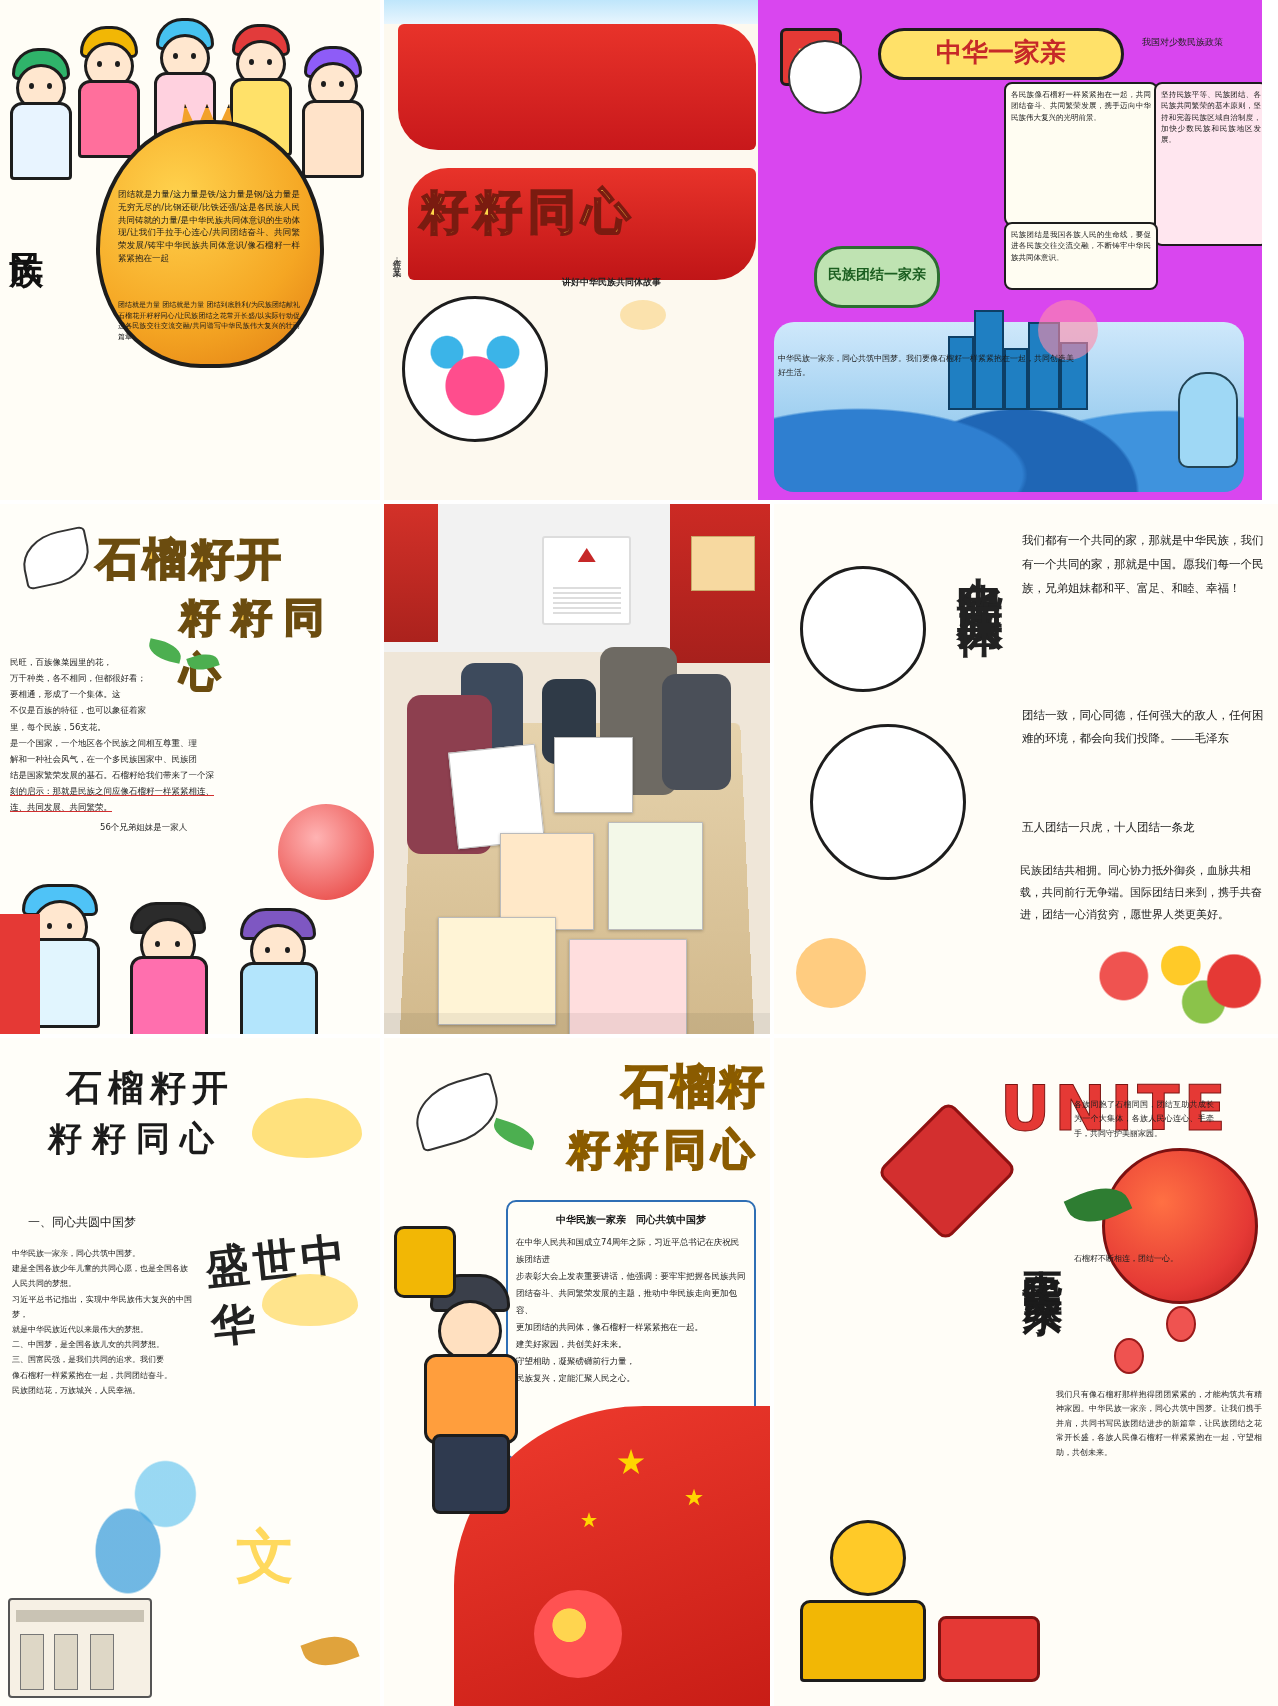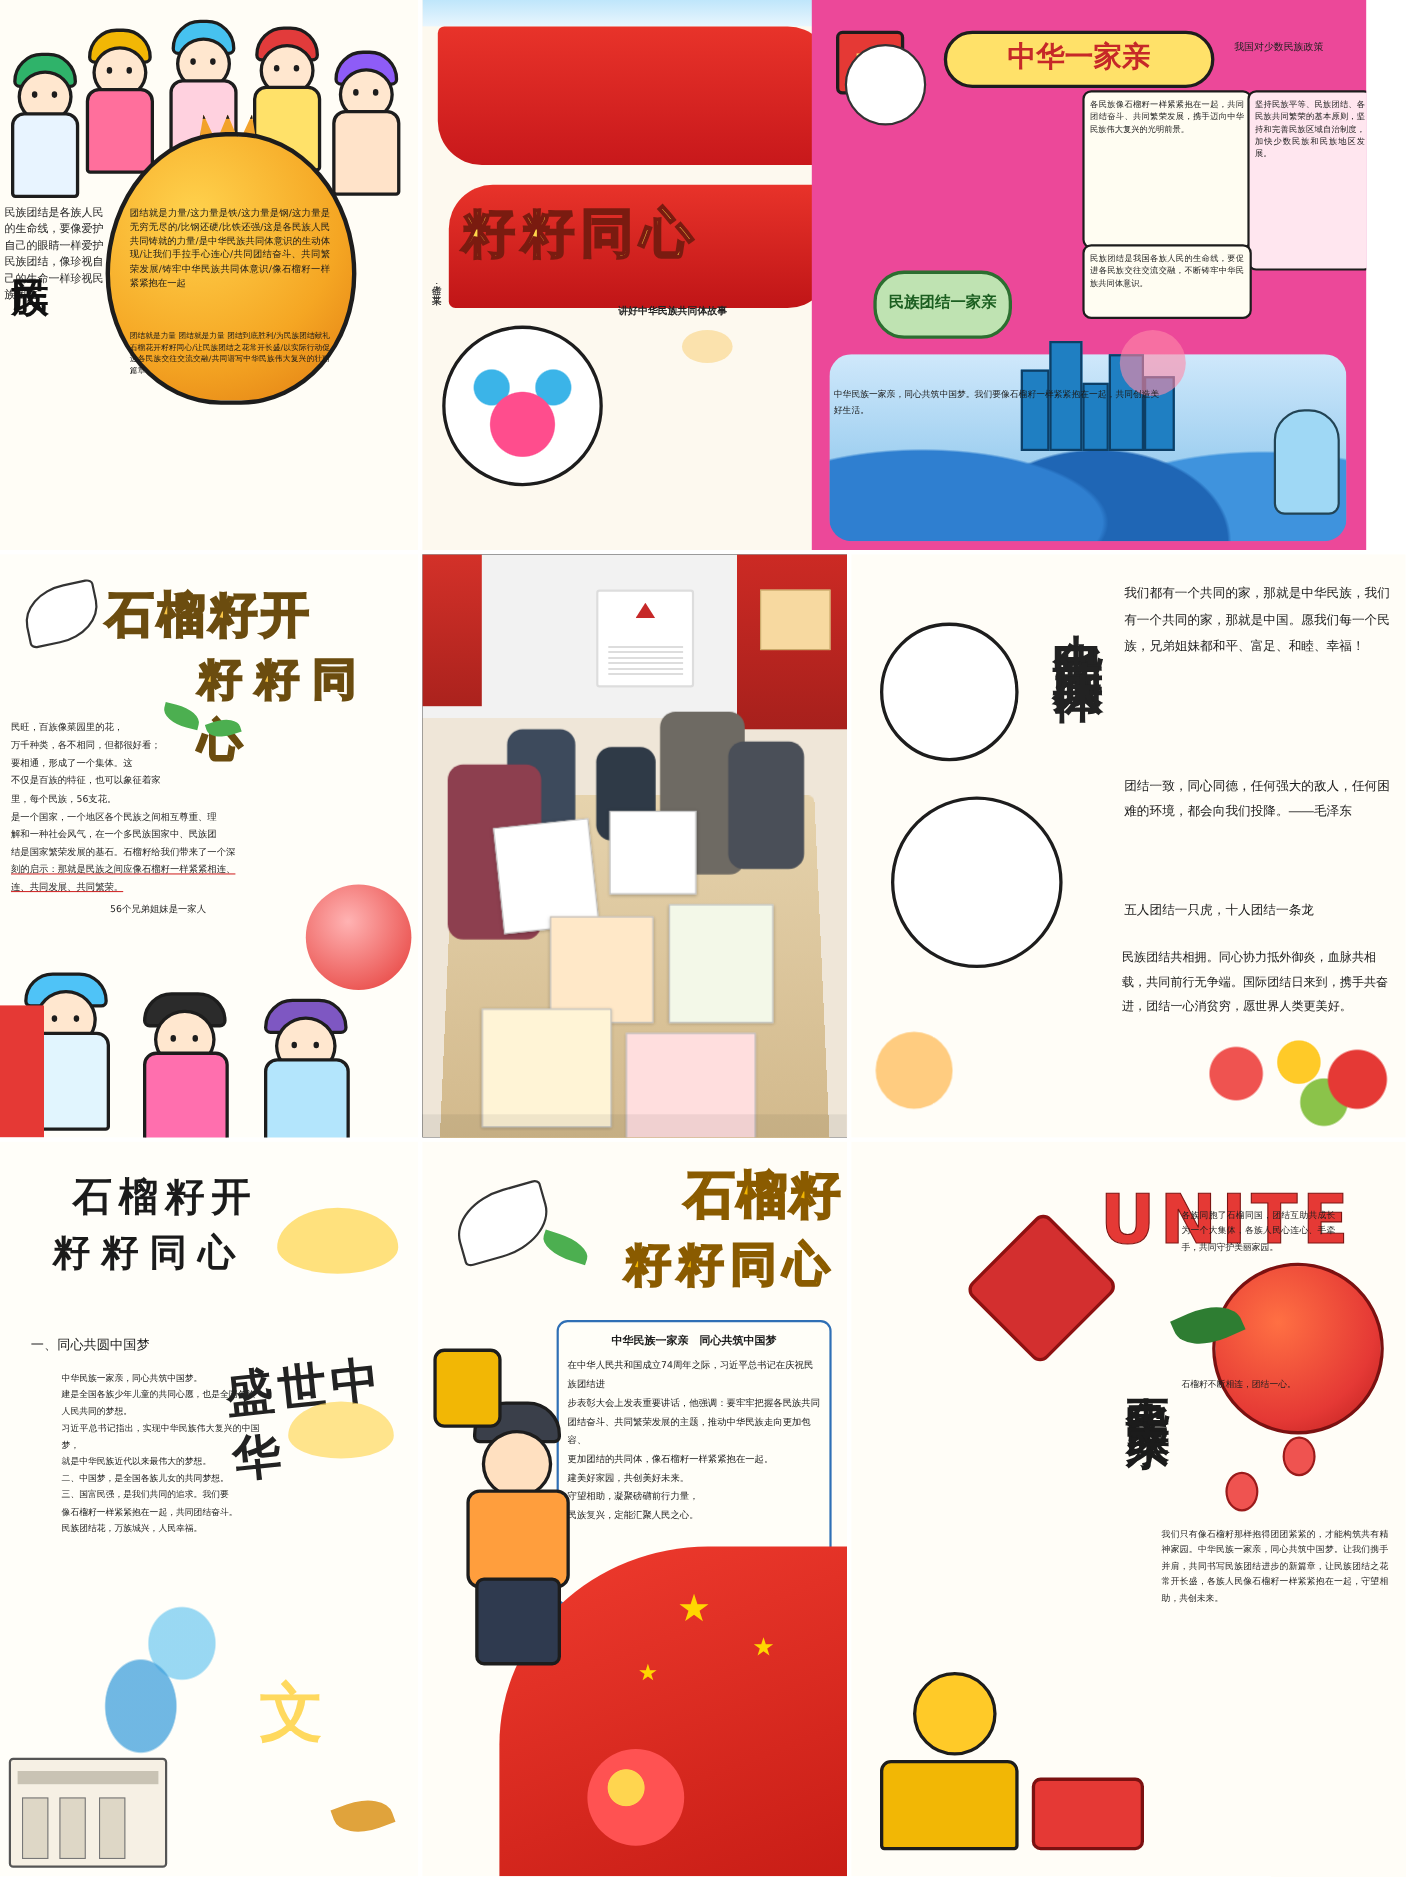--- a/index.html
+++ b/index.html
@@ -106,21 +106,21 @@
                      radial-gradient(circle at 30% 38%, #3bb4e8 0 12%, transparent 13%),
                      radial-gradient(circle at 70% 38%, #3bb4e8 0 12%, transparent 13%);
   }
   .c2 .para {
     position:absolute; left:172px; top:292px; width:196px;
     font-size:8px; line-height:1.55; color:#1d1d1d; text-align:justify;
     font-family:"DejaVu Sans",sans-serif;
   }
 
   
-  .c3 { left:738px; top:0; width:504px; height:500px; background:#ec4899; }
+  .c3 { left:758px; top:0; width:504px; height:500px; background:#d946ef; }
   .c3 .titlebar {
     position:absolute; left:120px; top:28px; width:240px; height:46px;
     background:#ffe169; border:3px solid #1d1d1d; border-radius:26px;
     color:#c62828; font-size:26px; font-weight:bold; text-align:center; line-height:42px;
     font-family:"DejaVu Sans",sans-serif;
   }
   .c3 .wave {
     position:absolute; left:16px; bottom:8px; width:470px; height:170px;
     background:
       radial-gradient(ellipse at 18% 90%, #2f7fd0 0 30%, transparent 31%),
@@ -246,21 +246,21 @@
     position:absolute; left:208px; top:192px; font-size:44px; font-weight:bold;
     color:#222; font-family:"DejaVu Sans",sans-serif; letter-spacing:4px;
     transform:rotate(-6deg);
   }
   .c7 .sub {
     position:absolute; left:28px; top:176px; font-size:12px; color:#1b1b1b;
     font-family:"DejaVu Sans",sans-serif;
   }
   .c7 .para {
     position:absolute; left:12px; top:208px; width:180px; font-size:8px;
-    line-height:1.9; color:#222; font-family:Liberation Mono, monospace; text-align:justify;margin-left:44px;
+    line-height:1.9; color:#222; font-family:Liberation Serif, serif; text-align:justify;
   }
   .c7 .wavedeco {
     position:absolute; left:60px; top:380px; width:170px; height:190px;
     background:
       radial-gradient(ellipse at 40% 70%, rgba(64,160,220,.75) 0 22%, transparent 23%),
       radial-gradient(ellipse at 62% 40%, rgba(110,200,240,.7) 0 20%, transparent 21%);
   }
   .c7 .gate {
     position:absolute; left:8px; bottom:8px; width:140px; height:96px;
     background:#f6f0e4; border:2px solid #555; border-radius:4px;
@@ -381,21 +381,20 @@
         <div class="eye" style="left:10px; top:16px;"></div>
         <div class="eye" style="left:28px; top:16px;"></div>
       </div>
       <div class="body" style="background:#ffe3c9;"></div>
     </div>
 
     <div class="c1 pom-crown"></div>
     <div class="pom"></div>
     <div class="pom-text">团结就是力量/这力量是铁/这力量是钢/这力量是无穷无尽的/比钢还硬/比铁还强/这是各民族人民共同铸就的力量/是中华民族共同体意识的生动体现/让我们手拉手心连心/共同团结奋斗、共同繁荣发展/铸牢中华民族共同体意识/像石榴籽一样紧紧抱在一起</div>
     <div class="pom-text" style="top:300px; font-size:7px;">团结就是力量 团结就是力量 团结到底胜利/为民族团结献礼 石榴花开籽籽同心/让民族团结之花常开长盛/以实际行动促进各民族交往交流交融/共同谱写中华民族伟大复兴的壮丽篇章</div>
-    <div class="banner-left">民族团结是各族人民的生命线，要像爱护自己的眼睛一样爱护民族团结，像珍视自己的生命一样珍视民族团结</div>
     <div style="position:absolute; left:4px; top:226px; font-size:34px; font-weight:bold; color:#111; writing-mode:vertical-rl; text-orientation:upright;">民族</div>
   </div>
 
   <div class="cell c2">
     <div class="sky"></div>
     <div class="redband"></div>
     <div class="redband2"></div>
     <div class="bigtitle" style="left:36px; top:180px; font-size:48px;">籽籽同心</div>
     <div style="position:absolute; left:6px; top:252px; font-size:9px; color:#333; writing-mode:vertical-rl;">作者：王某某</div>
     <div class="lion"></div>

